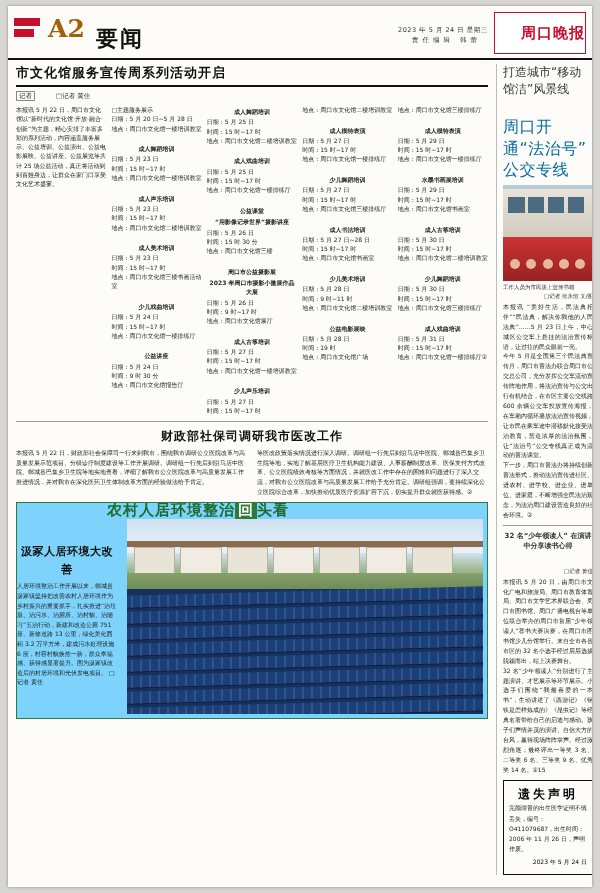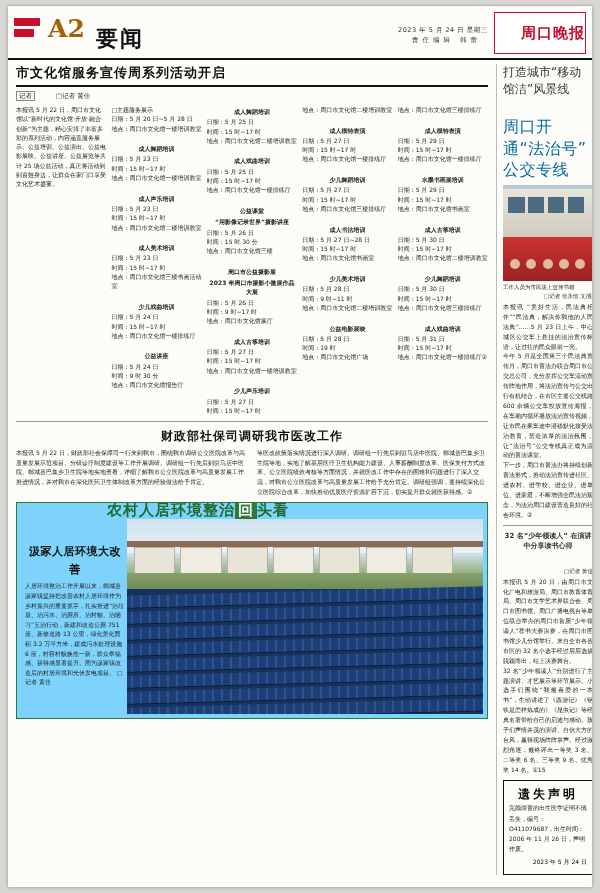--- a/index.html
+++ b/index.html
@@ -97,21 +97,21 @@
   }
   .ph-sky{position:absolute;left:0;top:0;right:0;height:34px;background:linear-gradient(#cfe2f0,#eaf1f6);}
   .ph-houses{position:absolute;left:0;top:22px;right:0;height:34px;}
   .ph-houses i{position:absolute;display:block;background:#e9e4d8;border:1px solid #b9b1a0;height:26px;top:6px;}
   .ph-houses i:nth-child(odd){background:#f0ece1;}
   .ph-roof{position:absolute;top:0;left:0;right:0;height:6px;background:#8a6a52;}
   .ph-green{position:absolute;left:0;top:54px;right:0;height:18px;background:linear-gradient(#86a06a,#6d8a55);}
   .ph-panels{position:absolute;left:0;top:70px;right:0;bottom:0;background:#16325c;}
   .ph-panels .row{position:absolute;left:-6%;width:112%;height:12px;background:repeating-linear-gradient(90deg,#1d3f73 0 7px,#2a5596 7px 9px);box-shadow:0 1px 0 #0d1f3d;}
   .feature-text{
-    position:absolute;left:8px;top:40px;width:100px;font-size:6px;line-height:1.6;
+    position:absolute;left:0;top:40px;width:100px;font-size:6px;line-height:1.6;
     color:#222;
   }
   .feature-sub{
     font-size:11px;font-weight:bold;color:#111;text-align:center;margin-bottom:3px;letter-spacing:.5px;
   }
   
   .r-kicker{font-size:12px;color:#333;margin-bottom:18px;}
   .r-title{font-size:16px;font-weight:normal;color:#0369a1;line-height:1.35;letter-spacing:.5px;}
   .r-photo{
     margin:4px 0 2px;height:96px;background:linear-gradient(#b7ccd8,#8fa9b8);position:relative;overflow:hidden;

